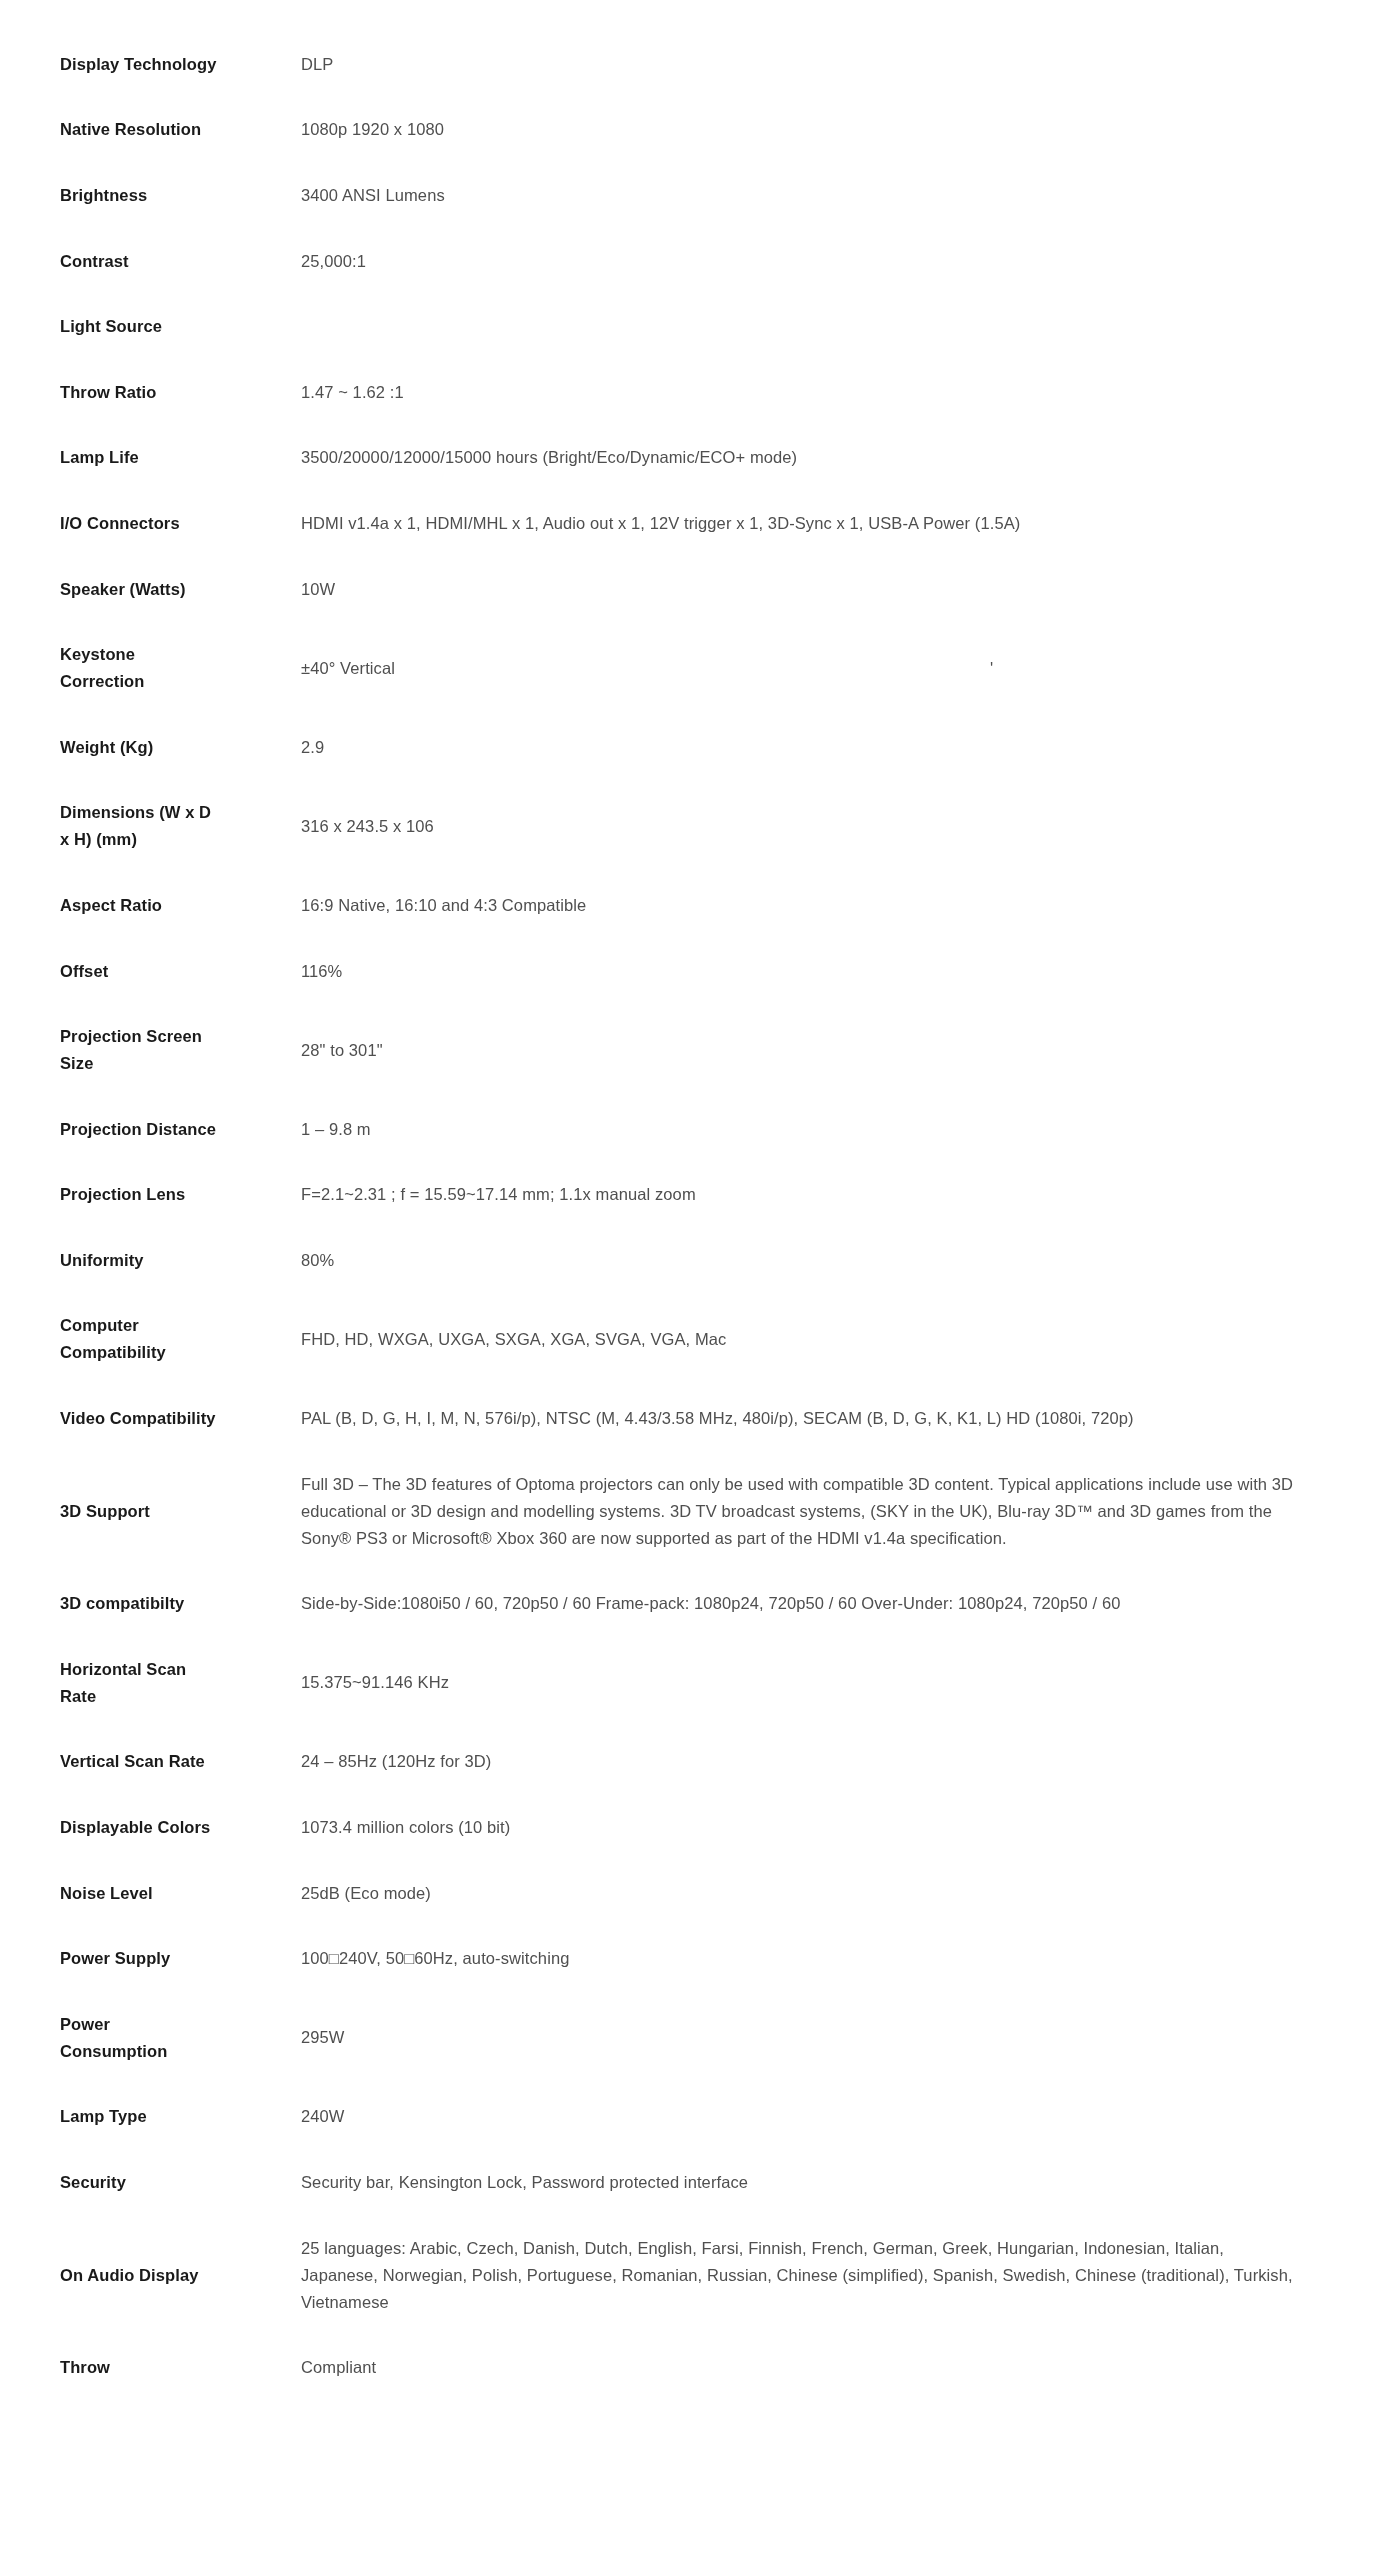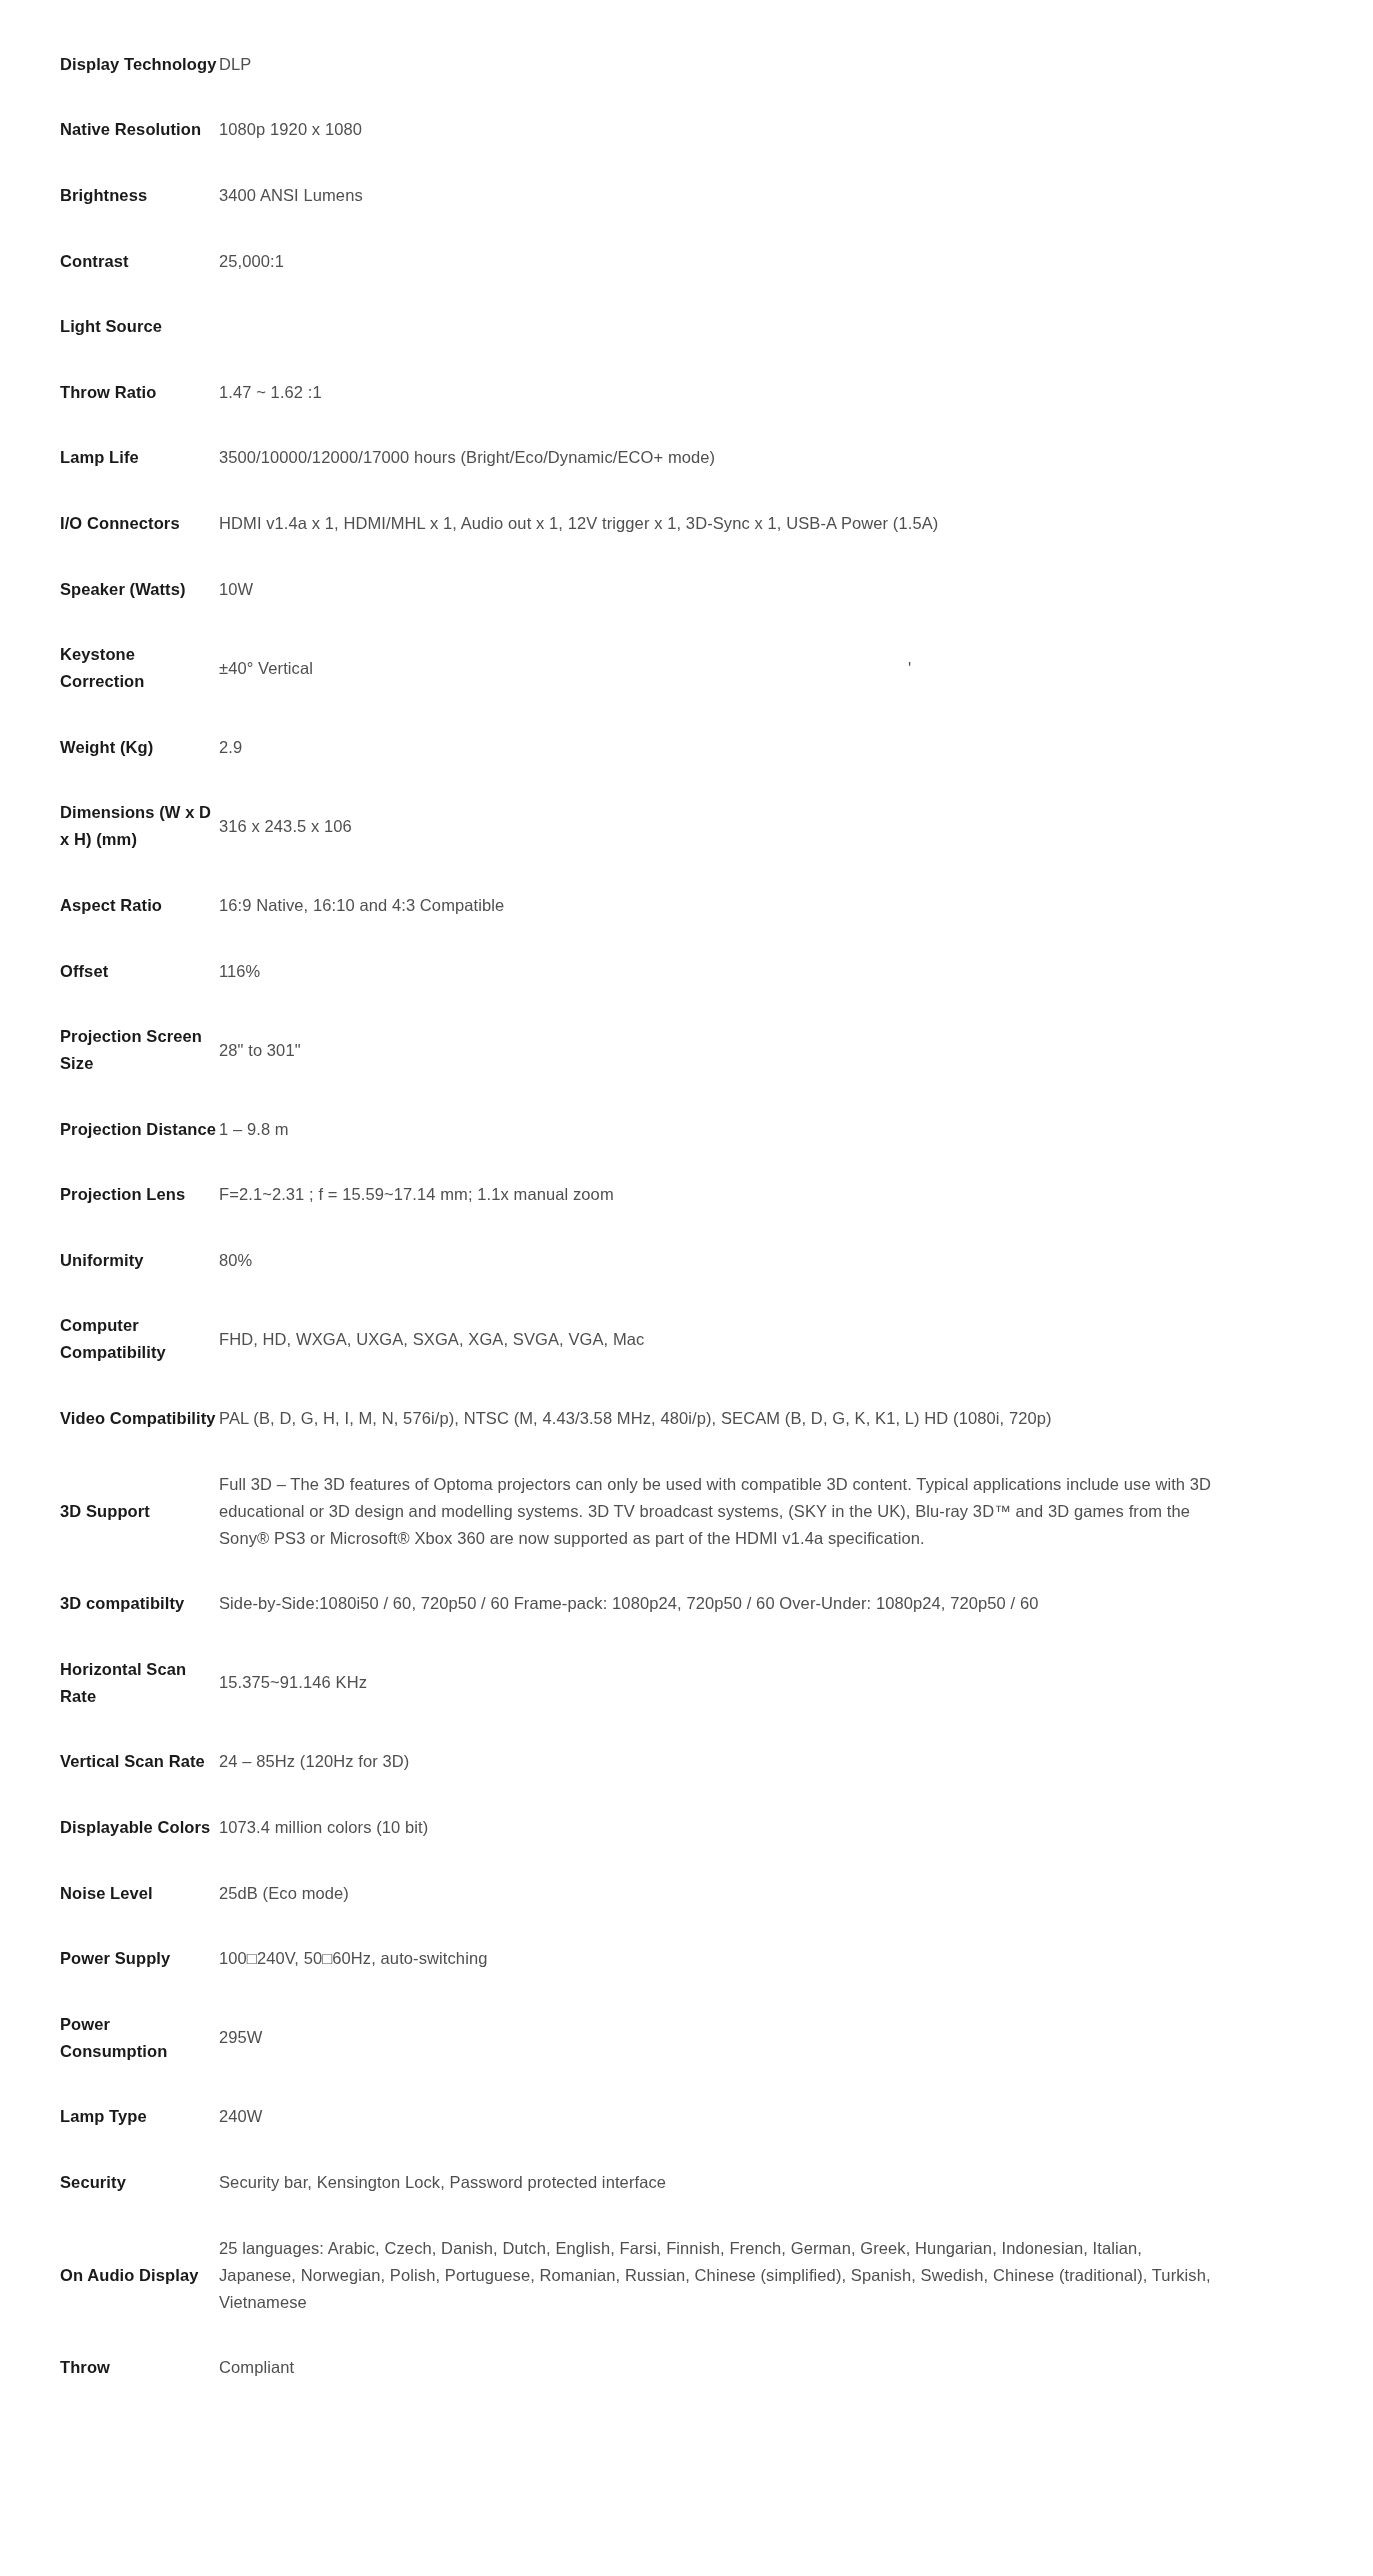--- a/index.html
+++ b/index.html
@@ -20,20 +20,21 @@
     top: 31.5px;
     width: 1242px;
   }
   .spec-row {
     display: flex;
     align-items: center;
     padding: 19.3px 0;
   }
   .spec-label {
     width: 159px;
+    margin-right: 82px;
     flex: none;
     font-size: 16.5px;
     line-height: 27px;
     font-weight: 700;
     color: var(--label-color, #1a1a1a);
     letter-spacing: 0.1px;
   }
   .spec-value {
     width: 995px;
     flex: none;
@@ -81,21 +82,21 @@
     <div class="spec-label">Light Source</div>
   </div>
 
   <div class="spec-row">
     <div class="spec-label">Throw Ratio</div>
     <div class="spec-value">1.47 ~ 1.62 :1</div>
   </div>
 
   <div class="spec-row">
     <div class="spec-label">Lamp Life</div>
-    <div class="spec-value">3500/10000/12000/17000 hours (Bright/Eco/Dynamic/ECO+ mode)</div>
+    <div class="spec-value">3500/20000/12000/15000 hours (Bright/Eco/Dynamic/ECO+ mode)</div>
   </div>
 
 
   <div class="spec-row">
     <div class="spec-label">I/O Connectors</div>
     <div class="spec-value">HDMI v1.4a x 1, HDMI/MHL x 1, Audio out x 1, 12V trigger x 1, 3D-Sync x 1, USB-A Power (1.5A)</div>
   </div>
 
   <div class="spec-row">
     <div class="spec-label">Speaker (Watts)</div>

